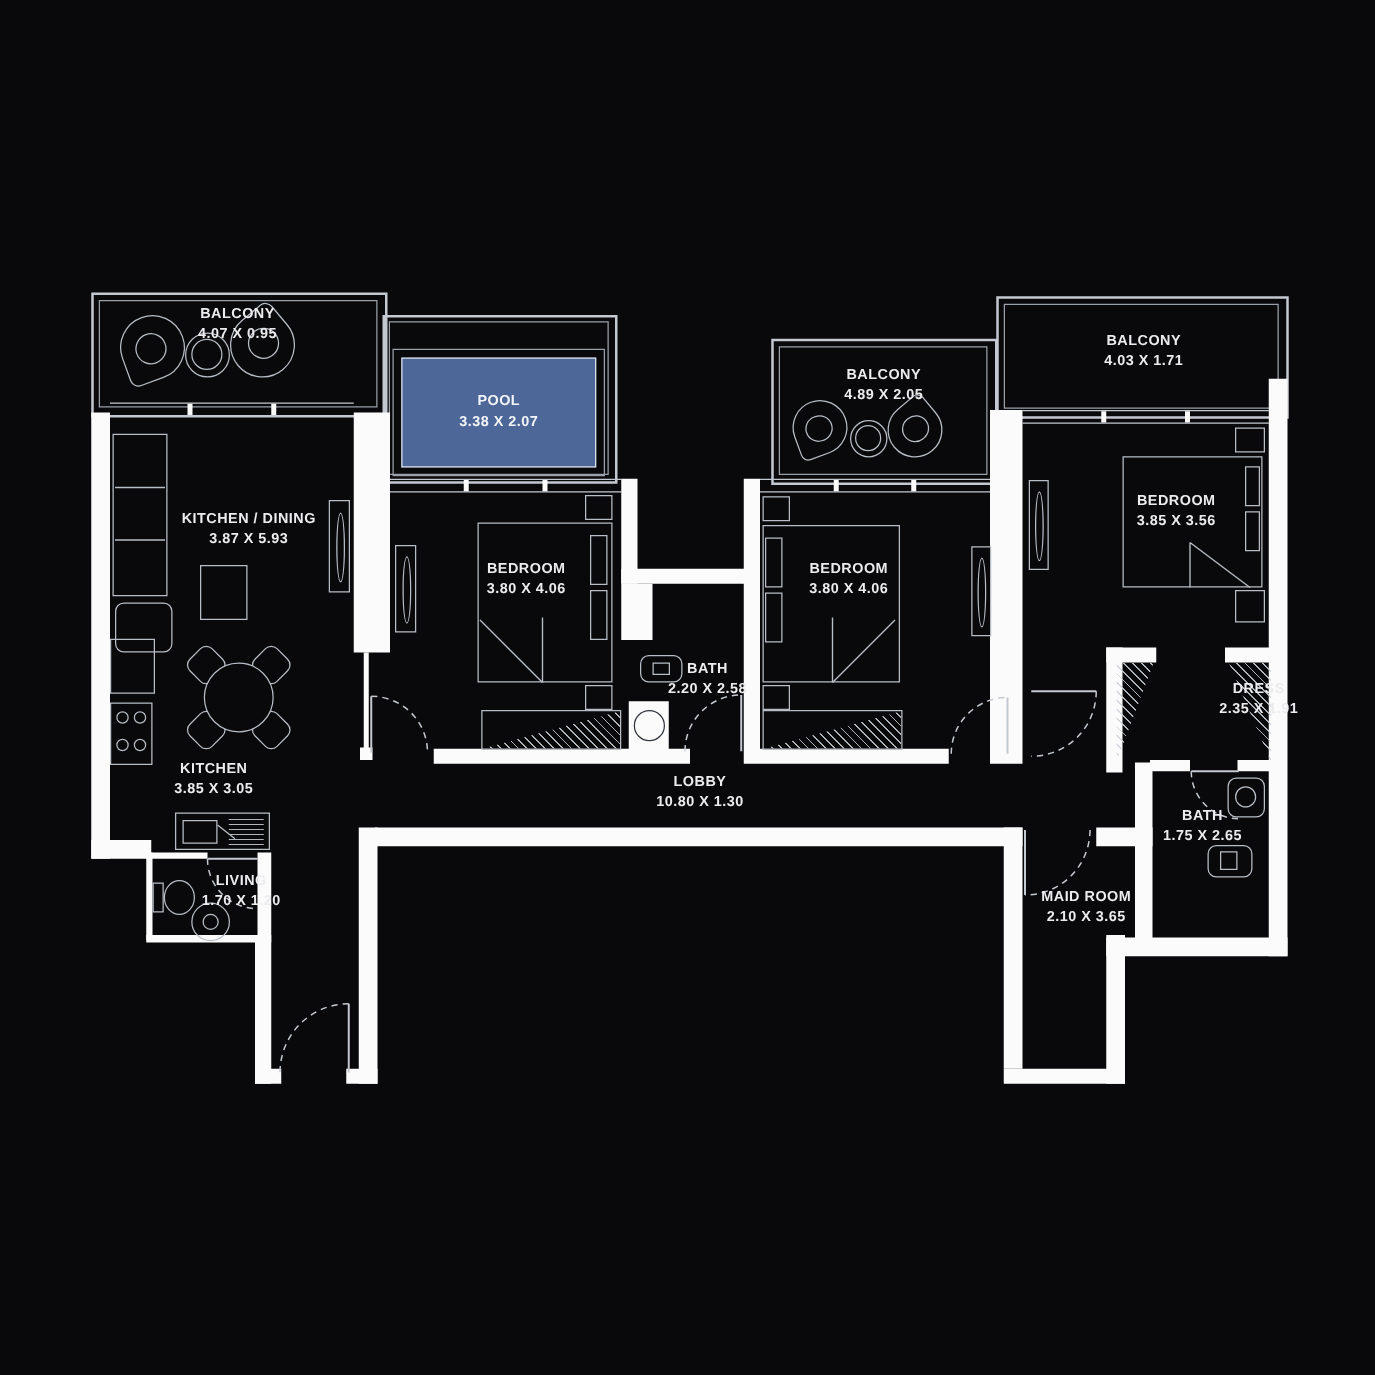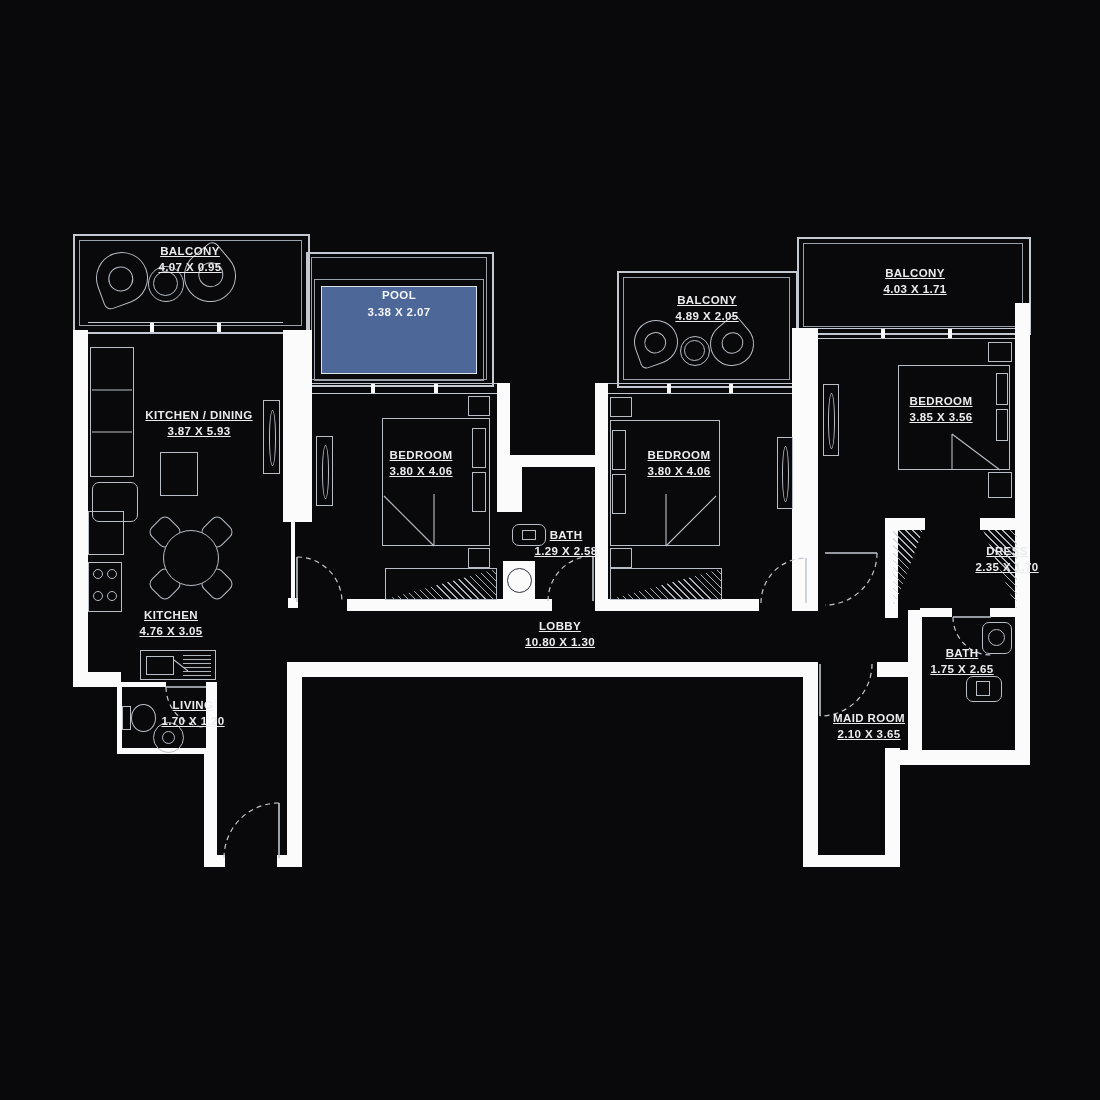--- a/index.html
+++ b/index.html
@@ -18,23 +18,23 @@
   .chair{position:absolute;border:1.4px solid var(--fn);border-radius:58% 58% 58% 16%;box-sizing:border-box;}
   .chair .seat{position:absolute;left:22%;top:26%;width:46%;height:46%;border:1.2px solid var(--fn);border-radius:50%;}
   .lens{position:absolute;left:30%;top:12%;width:36%;height:76%;border:1px solid var(--fn);border-radius:50%/50%;}
   .hatch{position:absolute;background:repeating-linear-gradient(45deg,var(--hc) 0,var(--hc) 1px,transparent 1px,transparent 5px);}
   .hlines{position:absolute;background:repeating-linear-gradient(0deg,var(--hc) 0,var(--hc) 1px,transparent 1px,transparent 4px);}
   .winband{position:absolute;border-top:1.5px solid var(--ln);border-bottom:1.5px solid var(--ln);box-sizing:border-box;}
   .winband::before,.winband::after{content:"";position:absolute;top:0;width:4px;height:100%;background:var(--wall);}
   .winband::before{left:32%;} .winband::after{left:66%;}
   .label{position:absolute;transform:translateX(-50%);text-align:center;white-space:nowrap;
          color:var(--tx);font-size:11.5px;line-height:16px;font-weight:bold;letter-spacing:.4px;}
-  .label span{display:block;text-decoration:underline;}
+  .label span{display:block;}
   .pool{position:absolute;border:1px solid #dde1e8;display:flex;flex-direction:column;align-items:center;
-        justify-content:flex-start;color:#f3f5f9;font-size:11.5px;line-height:17px;font-weight:bold;letter-spacing:.4px;}
+        justify-content:center;color:#f3f5f9;font-size:11.5px;line-height:17px;font-weight:bold;letter-spacing:.4px;}
   .whiteblock{position:absolute;background:var(--wall);}
   .darkcirc{position:absolute;border:1.5px solid #30343b;border-radius:50%;background:transparent;}
   svg.lines{position:absolute;left:0;top:0;pointer-events:none;}
   .arc{fill:none;stroke:var(--ln);stroke-width:1.2;stroke-dasharray:5 4;}
   .leaf{fill:none;stroke:var(--ln);stroke-width:1.6;}
   .thin{fill:none;stroke:var(--fn);stroke-width:1.1;}
 </style>
 </head>
 <body>
 
@@ -239,37 +239,37 @@
   <div class="label" style="left:679px;top:447px">
     <span>BEDROOM</span>
       <span class="dims">3.80 X 4.06</span>
     </div>
   <div class="label" style="left:941px;top:393px">
     <span>BEDROOM</span>
       <span class="dims">3.85 X 3.56</span>
     </div>
   <div class="label" style="left:566px;top:527px">
     <span>BATH</span>
-      <span class="dims">1.29 X 2.58</span>
+      <span class="dims">2.20 X 2.58</span>
     </div>
   <div class="label" style="left:171px;top:607px">
     <span>KITCHEN</span>
-      <span class="dims">4.76 X 3.05</span>
+      <span class="dims">3.85 X 3.05</span>
     </div>
   <div class="label" style="left:193px;top:697px">
     <span>LIVING</span>
       <span class="dims">1.70 X 1.20</span>
     </div>
   <div class="label" style="left:560px;top:618px">
     <span>LOBBY</span>
       <span class="dims">10.80 X 1.30</span>
     </div>
   <div class="label" style="left:1007px;top:543px">
     <span>DRESS</span>
-      <span class="dims">2.35 X 1.70</span>
+      <span class="dims">2.35 X 1.91</span>
     </div>
   <div class="label" style="left:962px;top:645px">
     <span>BATH</span>
       <span class="dims">1.75 X 2.65</span>
     </div>
   <div class="label" style="left:869px;top:710px">
     <span>MAID ROOM</span>
       <span class="dims">2.10 X 3.65</span>
     </div>
 

